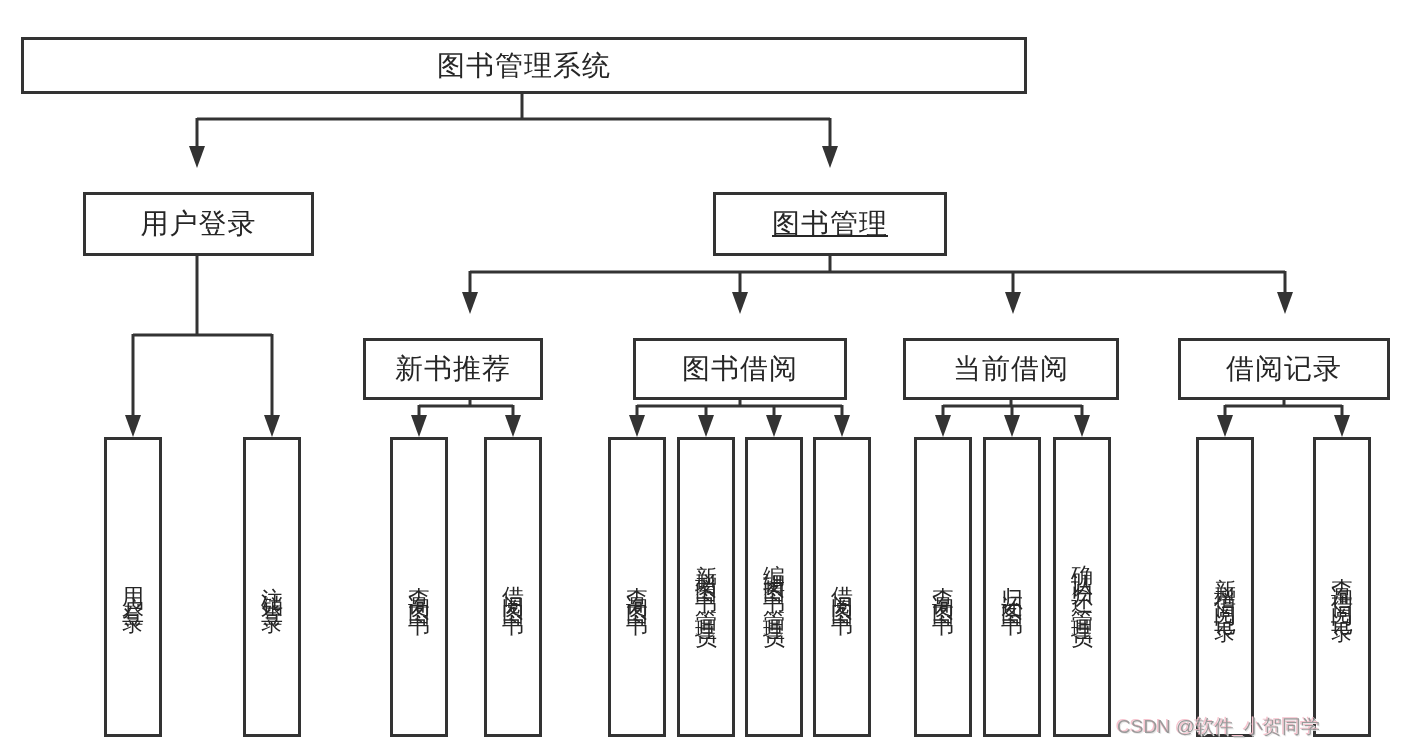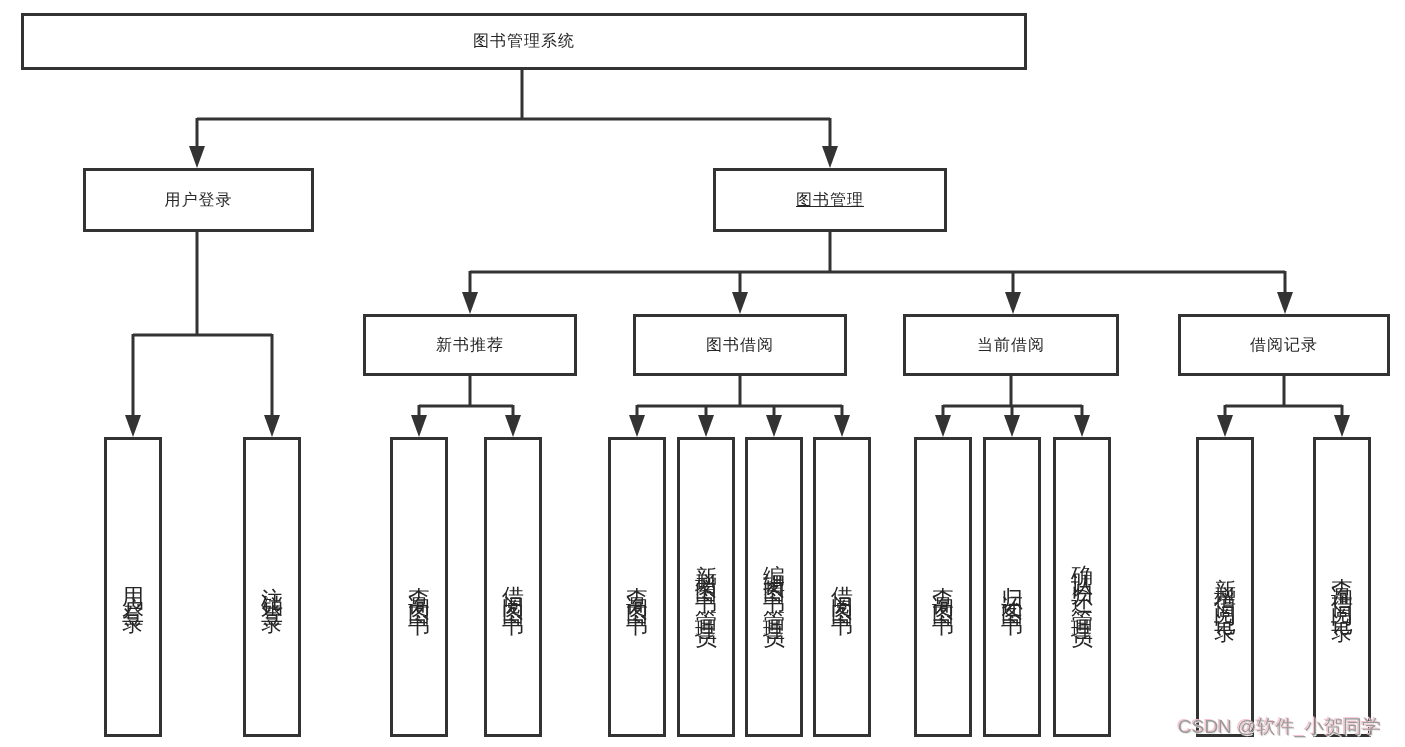--- a/index.html
+++ b/index.html
@@ -15,33 +15,33 @@
     position:absolute;
     box-sizing:border-box;
     border:3px solid #333333;
     background:#ffffff;
     display:flex;
     align-items:center;
     justify-content:center;
     color:#262626;
     z-index:2;
   }
-  .node.h{font-size:16px;letter-spacing:1px;white-space:nowrap;}
+  .node.h{font-size:28px;letter-spacing:1px;white-space:nowrap;margin-top:24px;}
   .node.v{width:58px;height:300px;top:437px;}
   .node.v .vtext{
     writing-mode:vertical-rl;
     text-orientation:mixed;
     font-size:22px;
     letter-spacing:9px;
     line-height:1;
     white-space:nowrap;
   }
   .watermark{
     position:absolute;
-    left:1178px;top:714px;
+    left:1117px;top:714px;
     z-index:3;
     font-size:19px;
     color:#9a9a9a;
     text-shadow:-1.5px -1.5px 0 #f6c3ce, 1px 1px 0 #e9e9e9;
     white-space:nowrap;
   }
 </style>
 </head>
 <body>
 
@@ -114,21 +114,21 @@
       <polygon points="1217,415 1233,415 1225,437"></polygon>
       <polygon points="1334,415 1350,415 1342,437"></polygon>
     </g>
   </svg>
 
   <div class="node h" style="left:21px;top:13px;width:1006px;height:57px;">图书管理系统</div>
 
   <div class="node h" style="left:83px;top:168px;width:231px;height:64px;">用户登录</div>
   <div class="node h" style="left:713px;top:168px;width:234px;height:64px;text-decoration:underline;">图书管理</div>
 
-  <div class="node h" style="left:363px;top:314px;width:214px;height:62px;">新书推荐</div>
+  <div class="node h" style="left:363px;top:314px;width:180px;height:62px;">新书推荐</div>
   <div class="node h" style="left:633px;top:314px;width:214px;height:62px;">图书借阅</div>
   <div class="node h" style="left:903px;top:314px;width:216px;height:62px;">当前借阅</div>
   <div class="node h" style="left:1178px;top:314px;width:212px;height:62px;">借阅记录</div>
 
   <div class="node v" style="left:104px;">
     <span class="vtext">用户登录</span>
   </div>
   <div class="node v" style="left:243px;">
     <span class="vtext">注销登录</span>
   </div>

